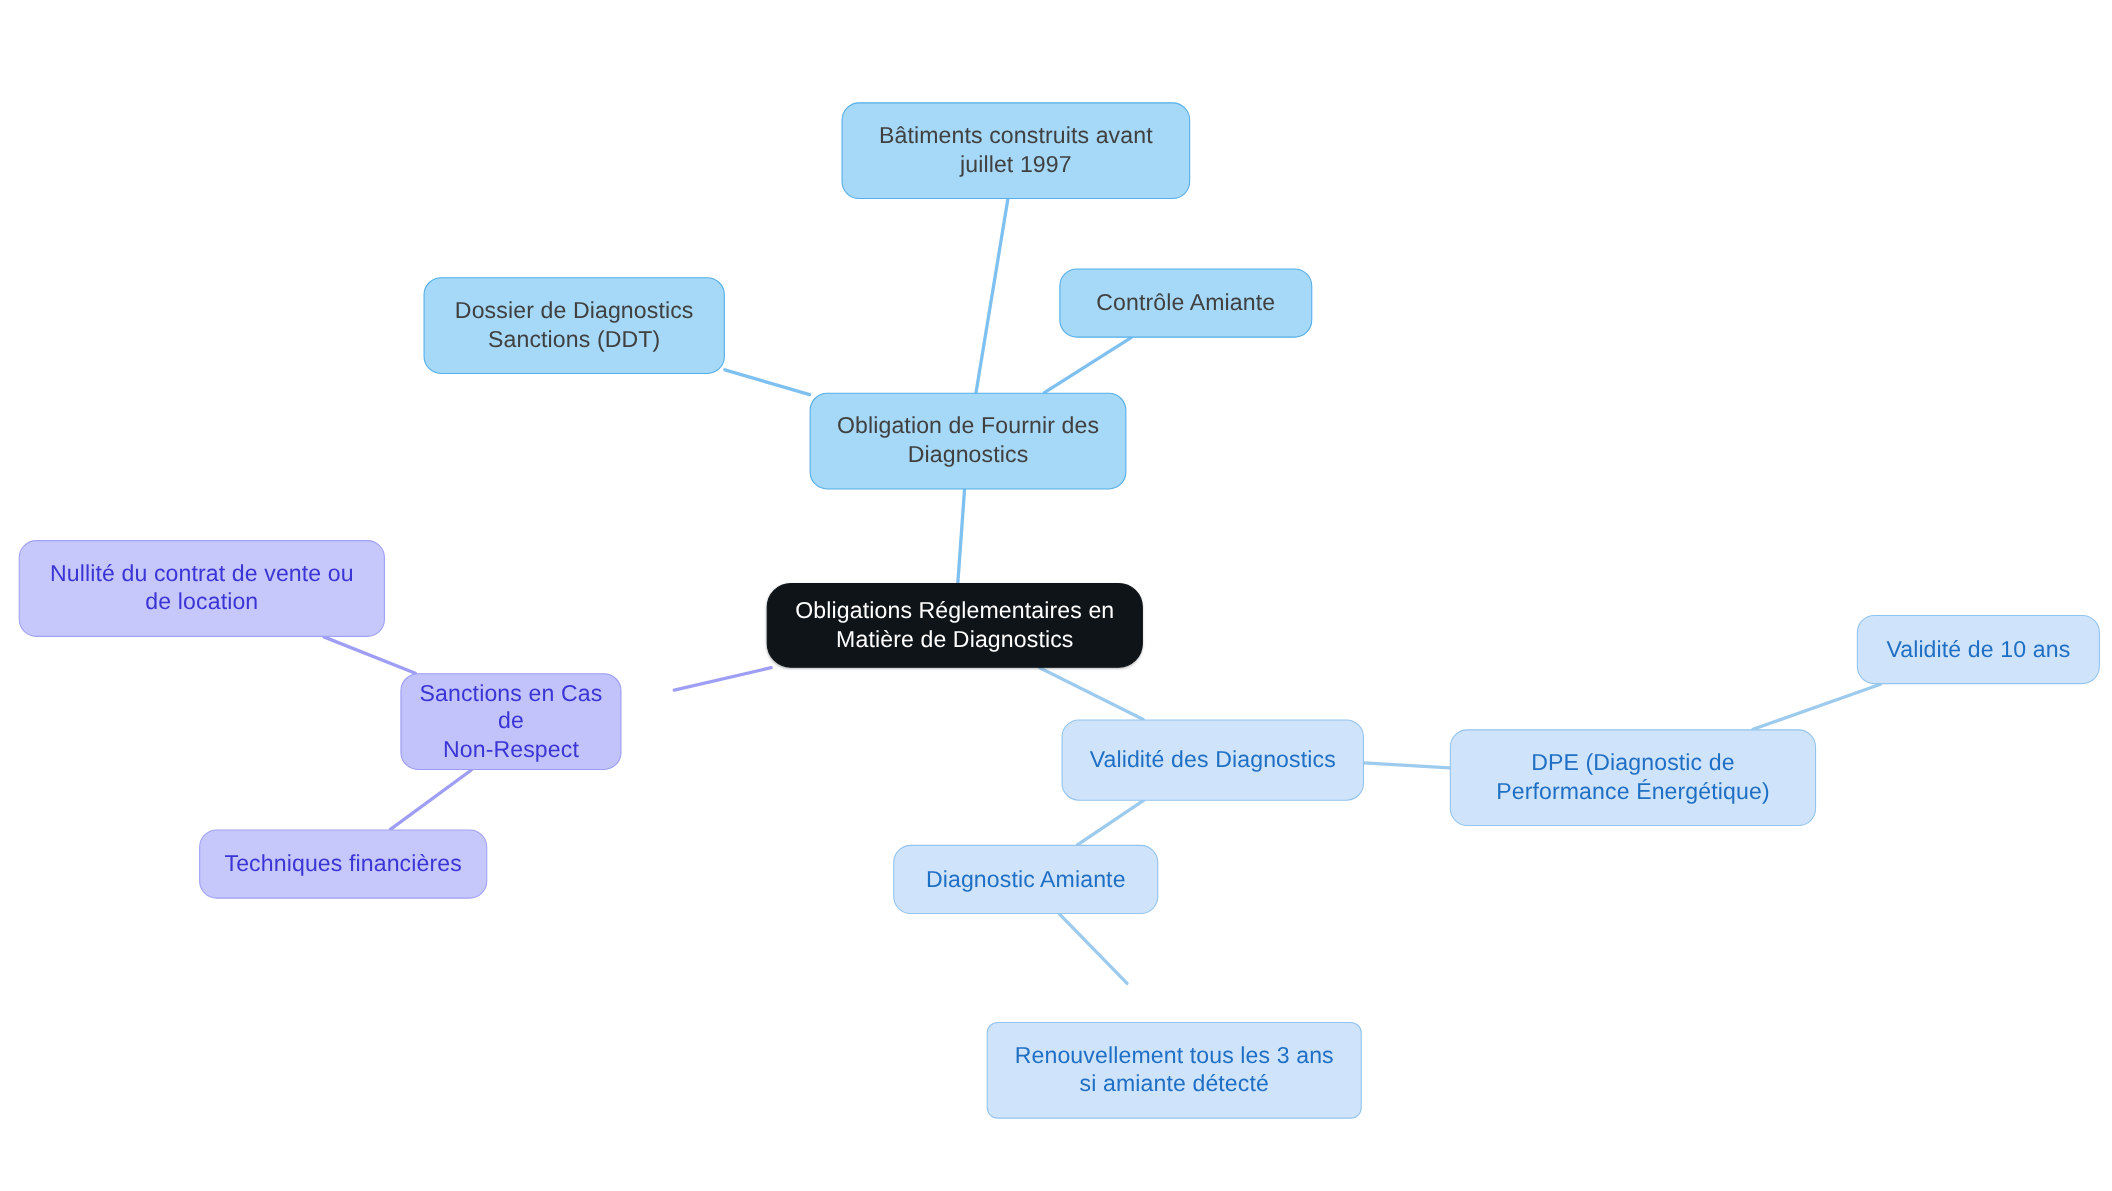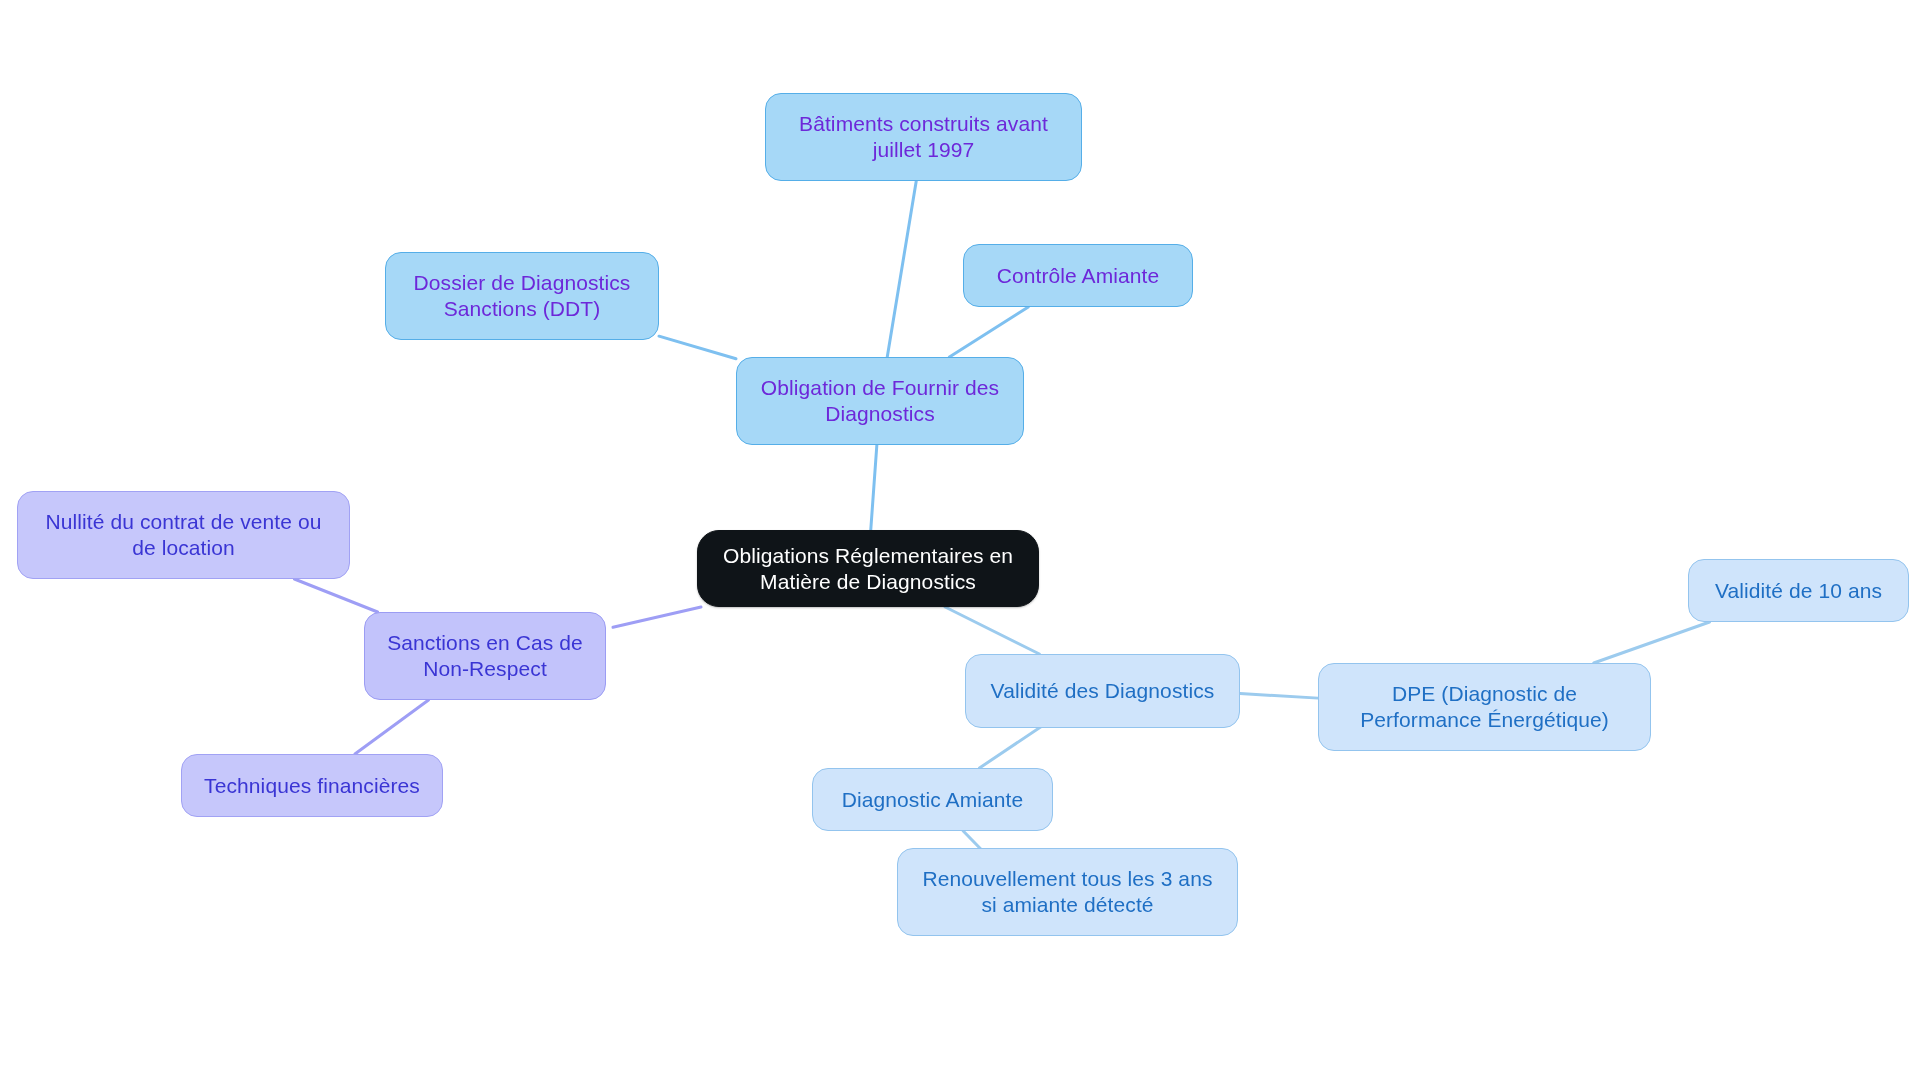--- a/index.html
+++ b/index.html
@@ -47,21 +47,21 @@
     background: #0f1418;
     border-color: #0f1418;
     color: #ffffff;
     border-radius: 22px;
     font-size: 21px;
     box-shadow: 0 1px 2px rgba(0,0,0,0.25);
   }
   .node-blue {
     background: #a6d8f7;
     border-color: #55aee8;
-    color: #6d28d9;
+    color: #404040;
     font-size: 21px;
   }
   .node-paleblue {
     background: #cfe4fb;
     border-color: #93c4ee;
     color: #1f6fc4;
     font-size: 21px;
   }
   .node-purple {
     background: #c2c3fb;
@@ -97,26 +97,26 @@
   <div id="nodes-layer">
       <div class="node node-root" style="left: 697px; top: 530px; width: 342px; height: 77px;">Obligations Réglementaires en
 Matière de Diagnostics</div>
       <div class="node node-blue" style="left: 736px; top: 357px; width: 288px; height: 88px;">Obligation de Fournir des
 Diagnostics</div>
       <div class="node node-blue" style="left: 765px; top: 93px; width: 317px; height: 88px;">Bâtiments construits avant
 juillet 1997</div>
       <div class="node node-blue" style="left: 963px; top: 244px; width: 230px; height: 63px;">Contrôle Amiante</div>
       <div class="node node-blue" style="left: 385px; top: 252px; width: 274px; height: 88px;">Dossier de Diagnostics
 Sanctions (DDT)</div>
-      <div class="node node-purple" style="left: 364px; top: 612px; width: 242px; height: 88px;">Sanctions en Cas de
+      <div class="node node-purple" style="left: 364px; top: 612px; width: 201px; height: 88px;">Sanctions en Cas de
 Non-Respect</div>
       <div class="node node-lavender" style="left: 17px; top: 491px; width: 333px; height: 88px;">Nullité du contrat de vente ou
 de location</div>
       <div class="node node-lavender" style="left: 181px; top: 754px; width: 262px; height: 63px;">Techniques financières</div>
       <div class="node node-paleblue" style="left: 965px; top: 654px; width: 275px; height: 74px;">Validité des Diagnostics</div>
       <div class="node node-paleblue" style="left: 1318px; top: 663px; width: 333px; height: 88px;">DPE (Diagnostic de
 Performance Énergétique)</div>
       <div class="node node-paleblue" style="left: 1688px; top: 559px; width: 221px; height: 63px;">Validité de 10 ans</div>
       <div class="node node-paleblue" style="left: 812px; top: 768px; width: 241px; height: 63px;">Diagnostic Amiante</div>
-      <div class="node node-paleblue" style="left: 897px; top: 848px; width: 341px; height: 88px;">Renouvellement tous les 3 ans
+      <div class="node node-paleblue" style="left: 897px; top: 929px; width: 341px; height: 88px; border-radius: 10px;">Renouvellement tous les 3 ans
 si amiante détecté</div>
     </div>
 </div>
 
 </body></html>

